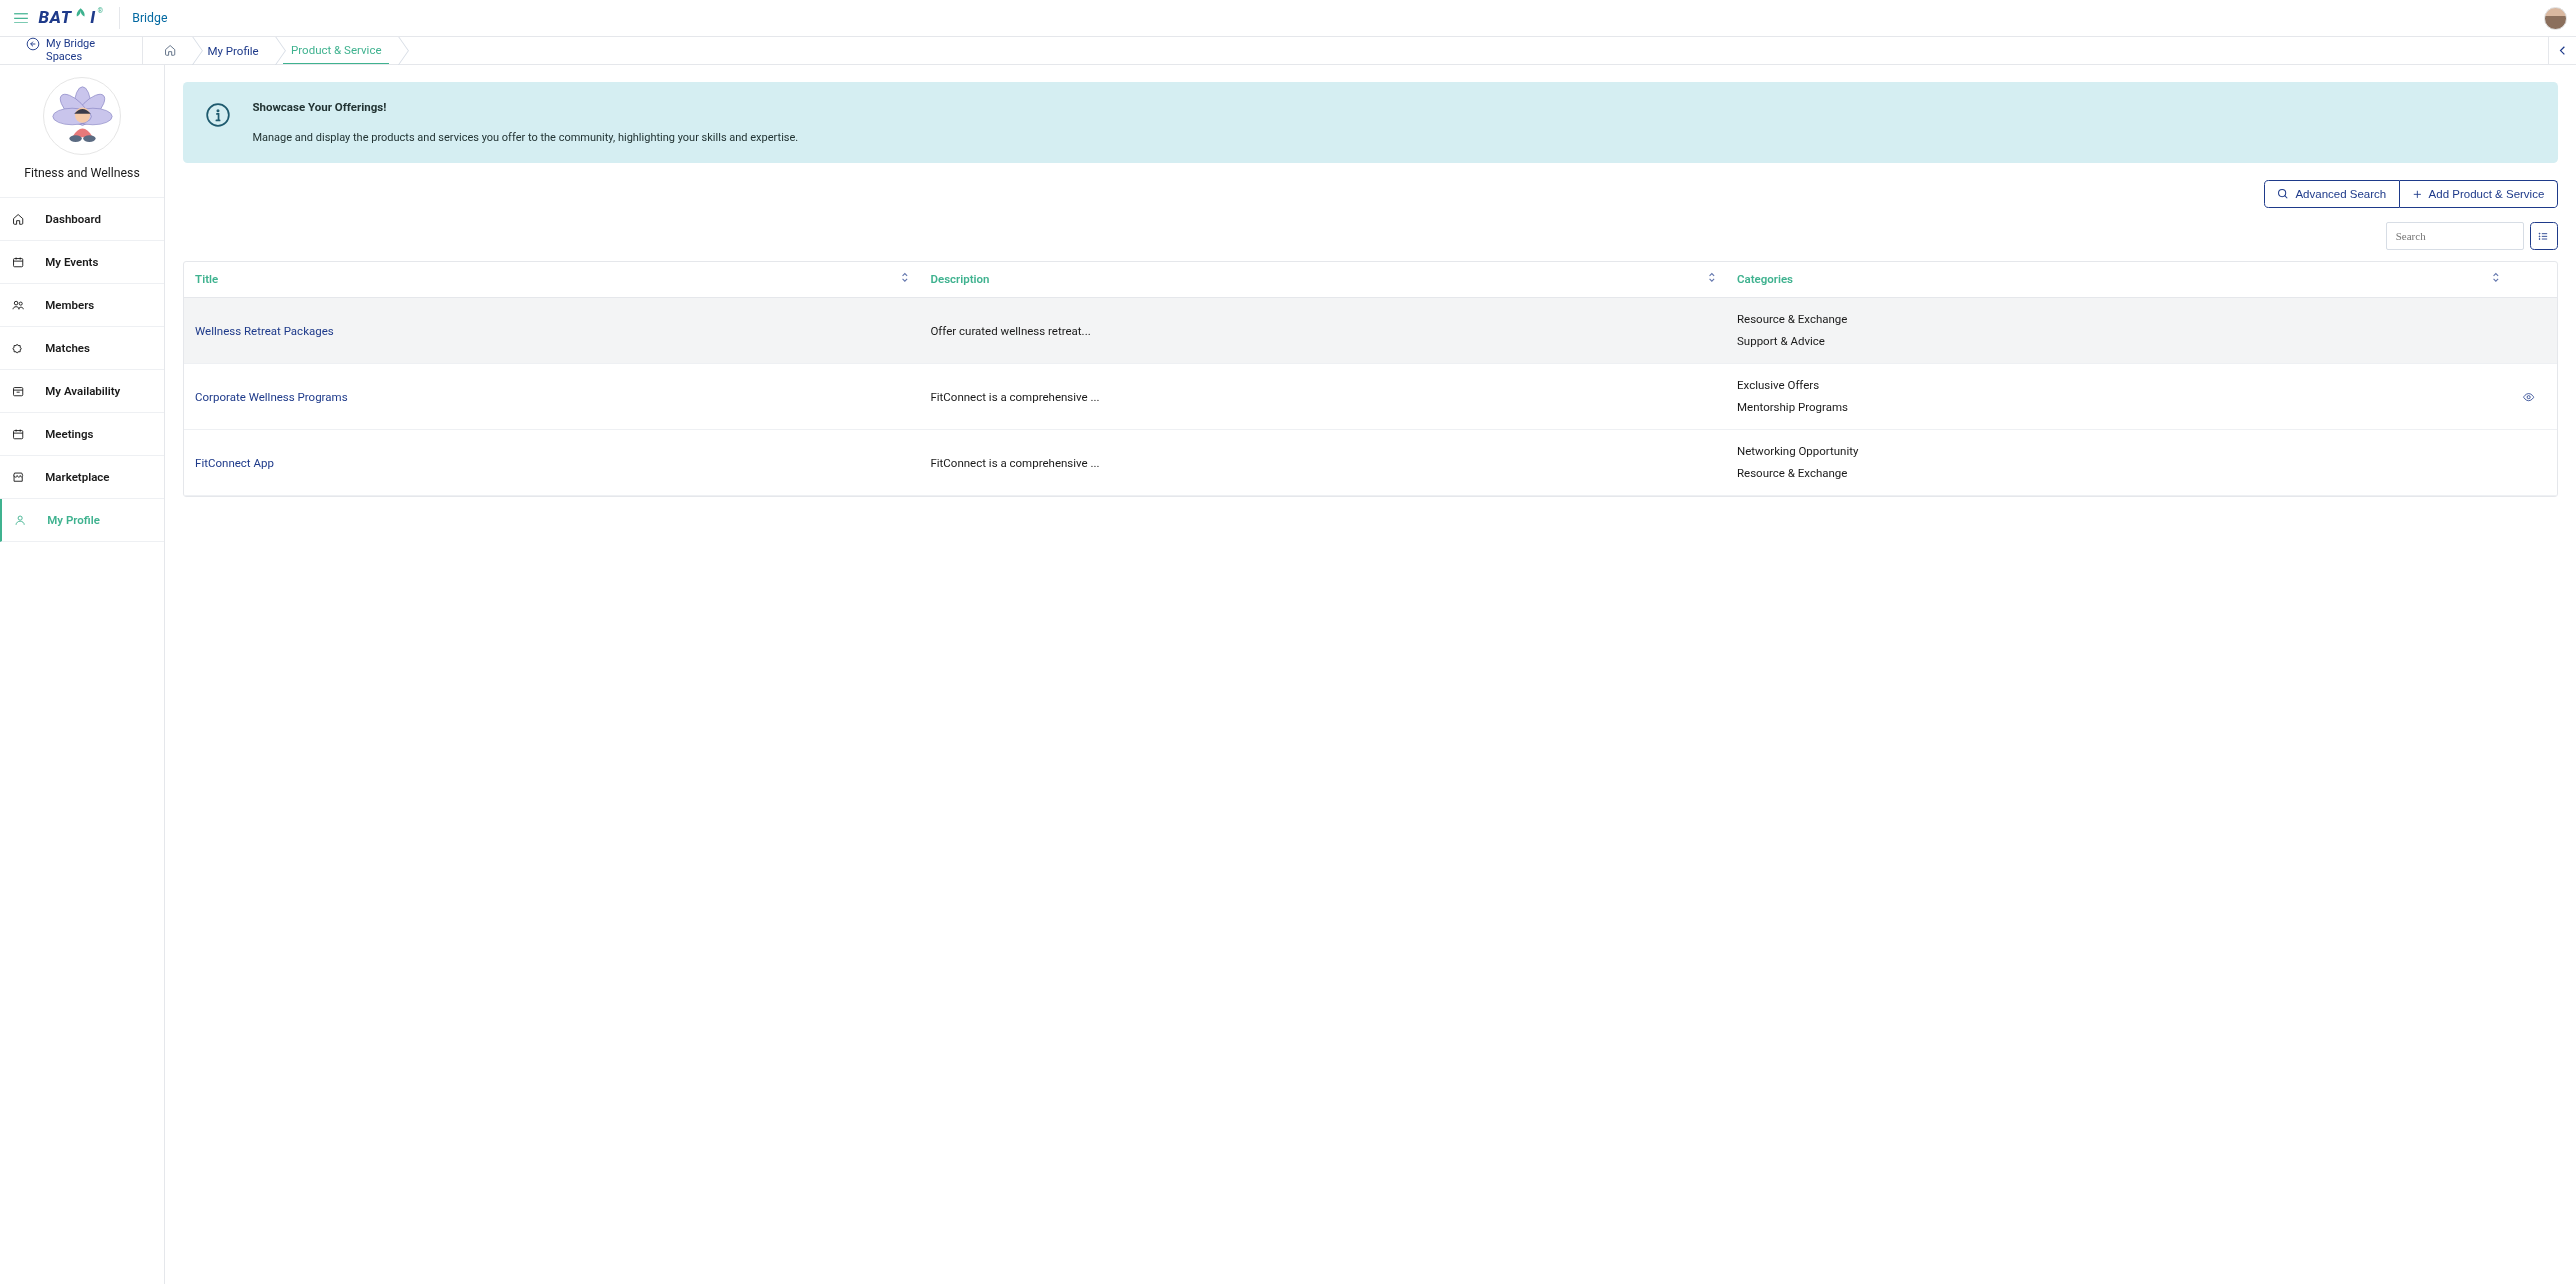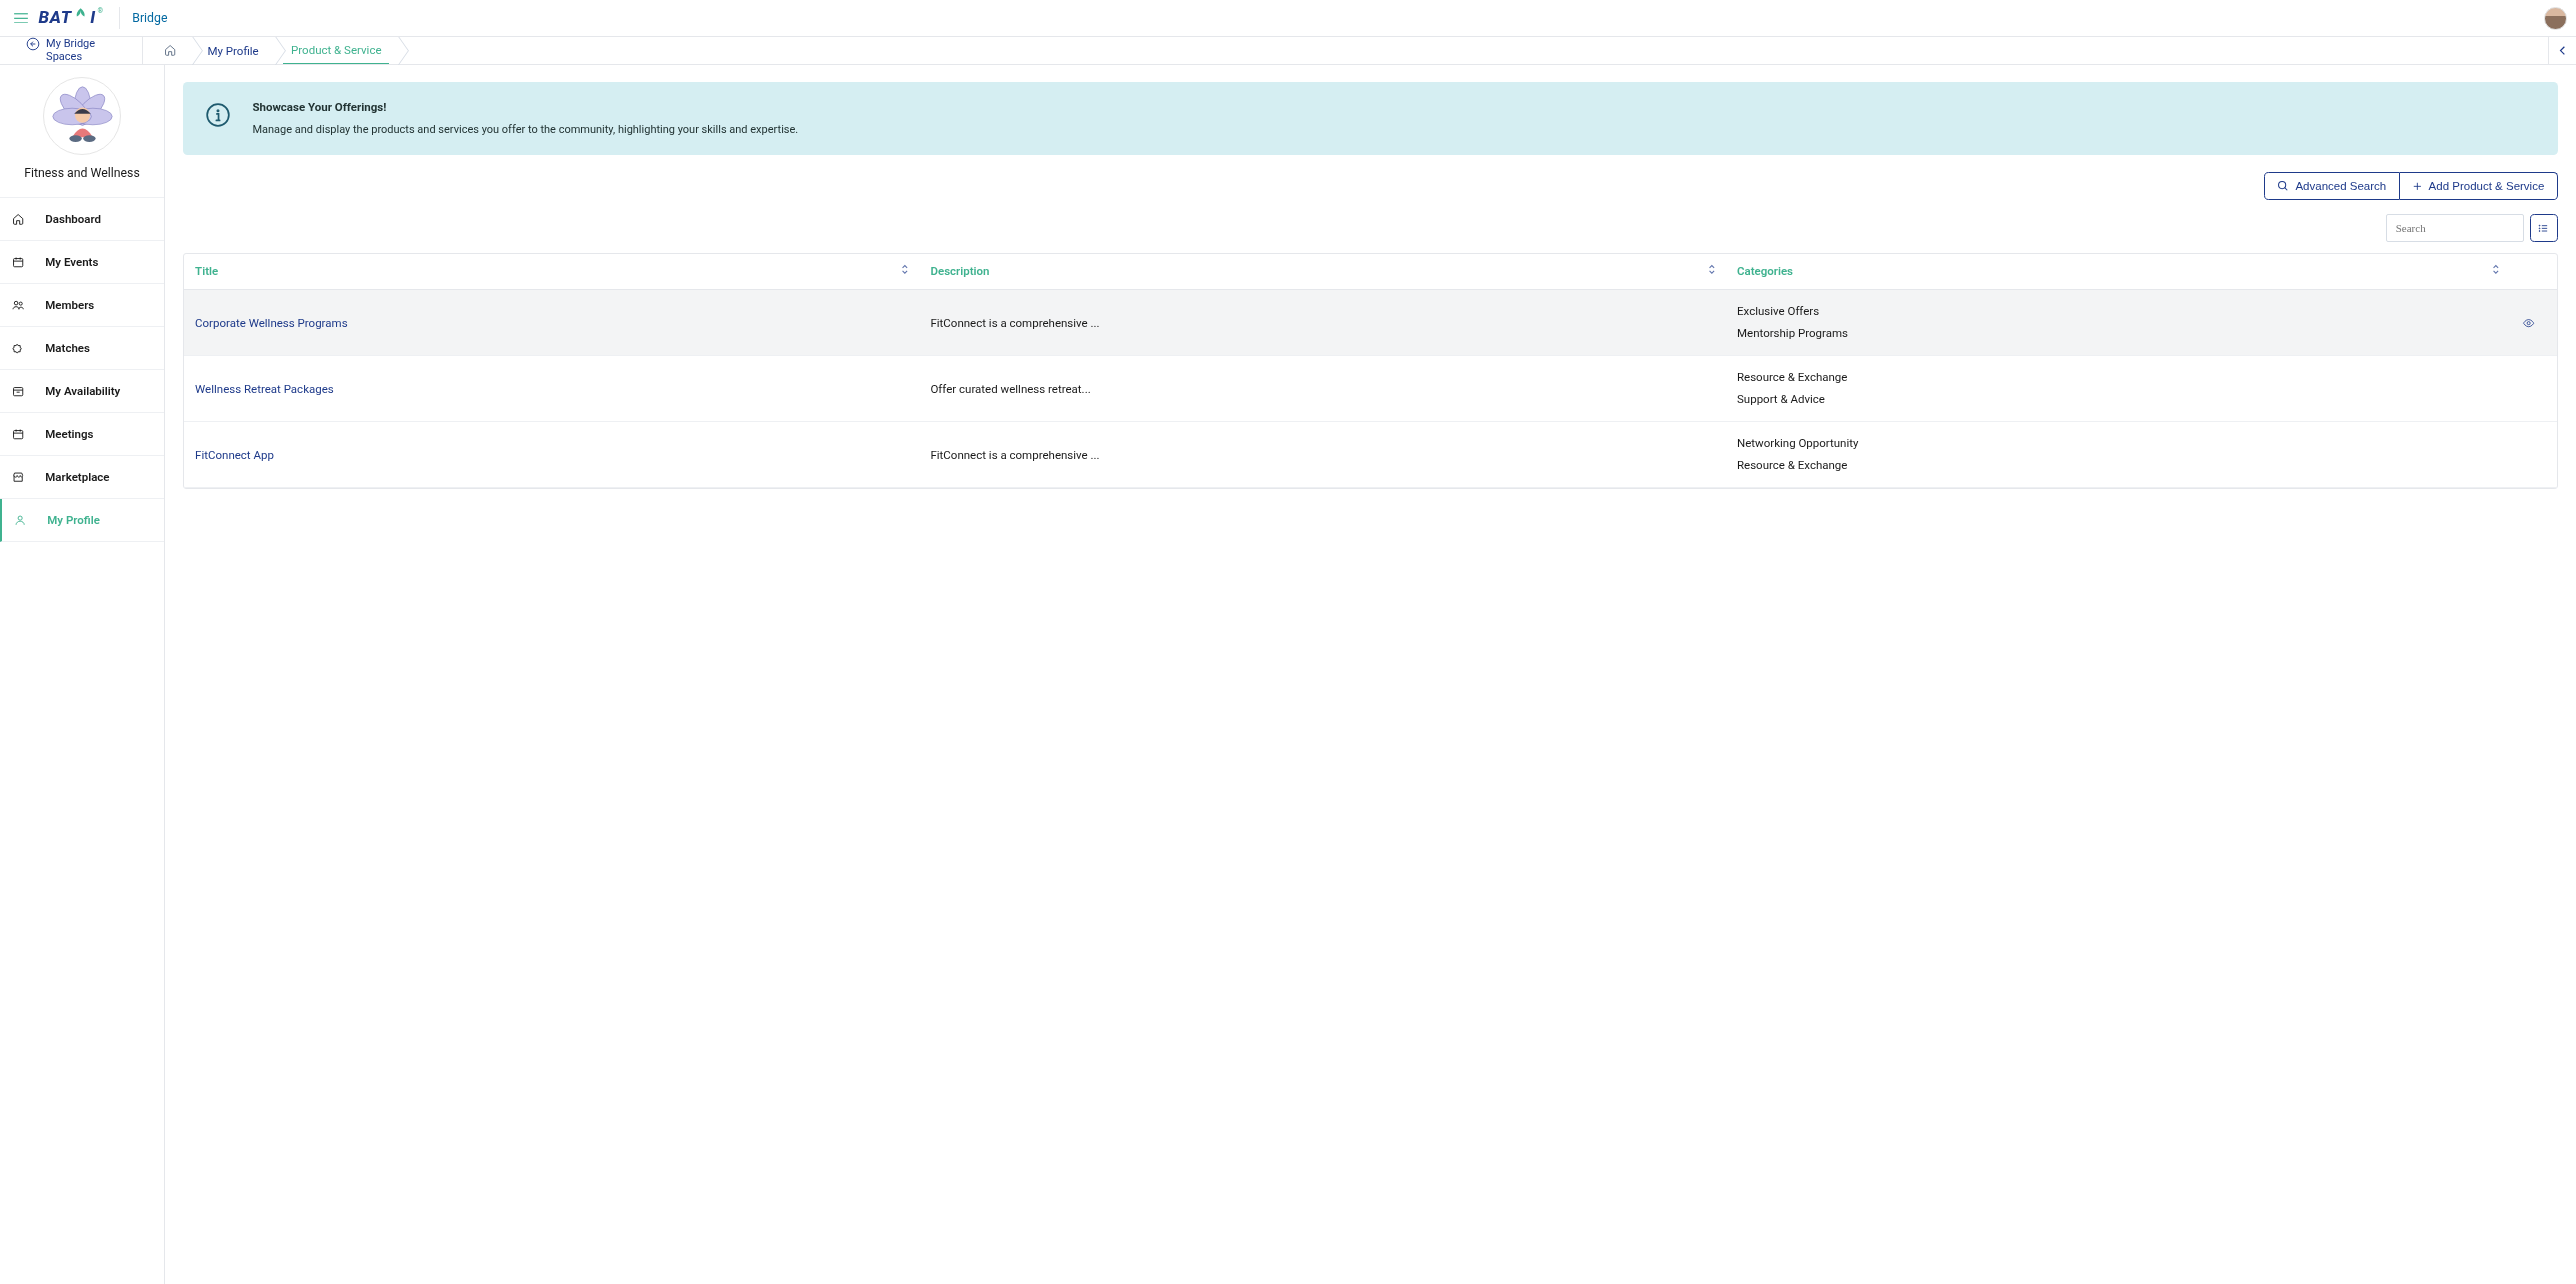--- a/index.html
+++ b/index.html
@@ -40,21 +40,21 @@
 .nav a { display: flex; align-items: center; gap: 19px; padding: 14px 12.3px; color: #1a1a1a; text-decoration: none; font-size: 11.5px; font-weight: 600; }
 .nav a .nicon { width: 14px; display: inline-flex; color: #1a1a1a; }
 .nav li.active { border-left: 2.3px solid #3fb28f; background: #fff; }
 .nav li.active a { color: #3fb28f; }
 .nav li.active .nicon { color: #3fb28f; }
 
 
 .main { flex: 1; padding: 17px 18.4px; }
 .info-banner { background: #d5eef2; border-radius: 4.6px; padding: 18.4px 21.5px; display: flex; gap: 21.5px; align-items: flex-start; }
 .info-banner .info-icon { color: #1e5a6e; flex-shrink: 0; margin-top: 1.5px; }
-.info-banner h4 { font-size: 11.5px; font-weight: 700; color: #233; margin-bottom: 9px; }
+.info-banner h4 { font-size: 11.5px; font-weight: 700; color: #233; margin-bottom: 17px; }
 .info-banner p { font-size: 11px; color: #233; }
 
 .action-row { display: flex; justify-content: flex-end; gap: 0; margin-top: 17px; }
 .btn-outline { border: 0.8px solid #1e3a8a; color: #1e3a8a; background: #fff; padding: 7px 12.3px; font-size: 11.5px; display: inline-flex; align-items: center; gap: 6.1px; cursor: pointer; }
 .btn-outline:first-child { border-radius: 4.6px 0 0 4.6px; }
 .btn-outline:last-child { border-radius: 0 4.6px 4.6px 0; border-left: none; }
 
 .search-row { display: flex; justify-content: flex-end; gap: 6.1px; margin-top: 14px; }
 .search-input { border: 0.8px solid #d7dde5; border-radius: 2px; padding: 6.1px 9.2px; font-size: 11px; width: 138px; font-family: Liberation Serif, serif; }
 .list-toggle { border: 0.8px solid #1e3a8a; border-radius: 4.6px; width: 28px; height: 28px; display: flex; align-items: center; justify-content: center; color: #1e3a8a; cursor: pointer; }
@@ -313,39 +313,39 @@
           <th><span>Categories</span><span class="th-sort">
                 <svg width="7.7" height="10.7" viewBox="0 0 10 14" fill="none" stroke="currentColor" stroke-width="1.4">
                   <path d="M2 5l3-3 3 3M2 9l3 3 3-3"></path>
                 </svg>
               </span></th>
           <th class="eye-cell"></th>
         </tr>
       </thead>
       <tbody id="tbody">
           <tr>
+            <td><span class="title-link">Wellness Retreat Packages</span></td>
+            <td>Offer curated wellness retreat...</td>
+            <td>
+              <div class="cat-line">Resource &amp; Exchange</div>
+              <div class="cat-line">Support &amp; Advice</div>
+            </td>
+            <td class="eye-cell"></td>
+          </tr>
+          <tr>
             <td><span class="title-link">Corporate Wellness Programs</span></td>
             <td>FitConnect is a comprehensive ...</td>
             <td>
               <div class="cat-line">Exclusive Offers</div>
               <div class="cat-line">Mentorship Programs</div>
             </td>
             <td class="eye-cell"><span class="eye-icon"><svg width="15.3" height="12.3" viewBox="0 0 24 24" fill="none" stroke="currentColor" stroke-width="1.6">
                   <path d="M2 12s4-7 10-7 10 7 10 7-4 7-10 7S2 12 2 12z"></path>
                   <circle cx="12" cy="12" r="3"></circle>
                 </svg></span></td>
-          </tr>
-          <tr>
-            <td><span class="title-link">Wellness Retreat Packages</span></td>
-            <td>Offer curated wellness retreat...</td>
-            <td>
-              <div class="cat-line">Resource &amp; Exchange</div>
-              <div class="cat-line">Support &amp; Advice</div>
-            </td>
-            <td class="eye-cell"></td>
           </tr>
           <tr>
             <td><span class="title-link">FitConnect App</span></td>
             <td>FitConnect is a comprehensive ...</td>
             <td>
               <div class="cat-line">Networking Opportunity</div>
               <div class="cat-line">Resource &amp; Exchange</div>
             </td>
             <td class="eye-cell"></td>
           </tr>

